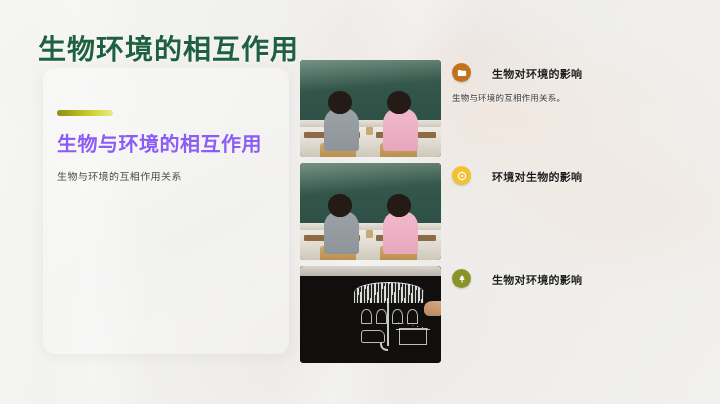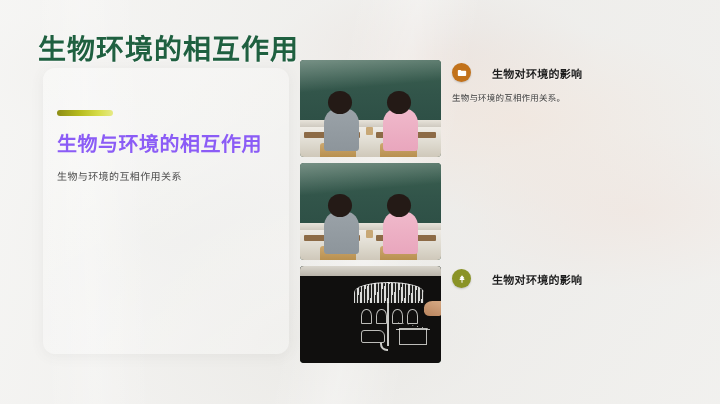--- a/index.html
+++ b/index.html
@@ -201,20 +201,29 @@
       <div class="cls-desk d1"></div>
         <div class="cls-desk d2"></div>
       <div class="cls-cup"></div>
       <div class="cls-kid k1"></div>
         <div class="cls-kid k2"></div>
       <div class="cls-head h1"></div>
         <div class="cls-head h2"></div>
       <div class="cls-glare"></div>
     </div>
     <div class="rowtext">
+      <div class="rowhead">
+        <span class="badge" style="background:#f2c230">
+          <svg width="10" height="10" viewBox="0 0 12 12">
+              <circle cx="6" cy="6" r="4.3" fill="none" stroke="#fff" stroke-width="1.5"></circle>
+              <circle cx="6" cy="6" r="1.3" fill="#fff"></circle>
+            </svg>
+        </span>
+        <span class="row-title">环境对生物的影响</span>
+      </div>
     </div>
   </div>
 
   <div class="row">
     <div class="thumb">
       <div class="bb"></div>
       <div class="bb-top"></div>
       <div class="bb-umb"></div>
       <div class="bb-stick"></div>
       <div class="bb-hook"></div>

